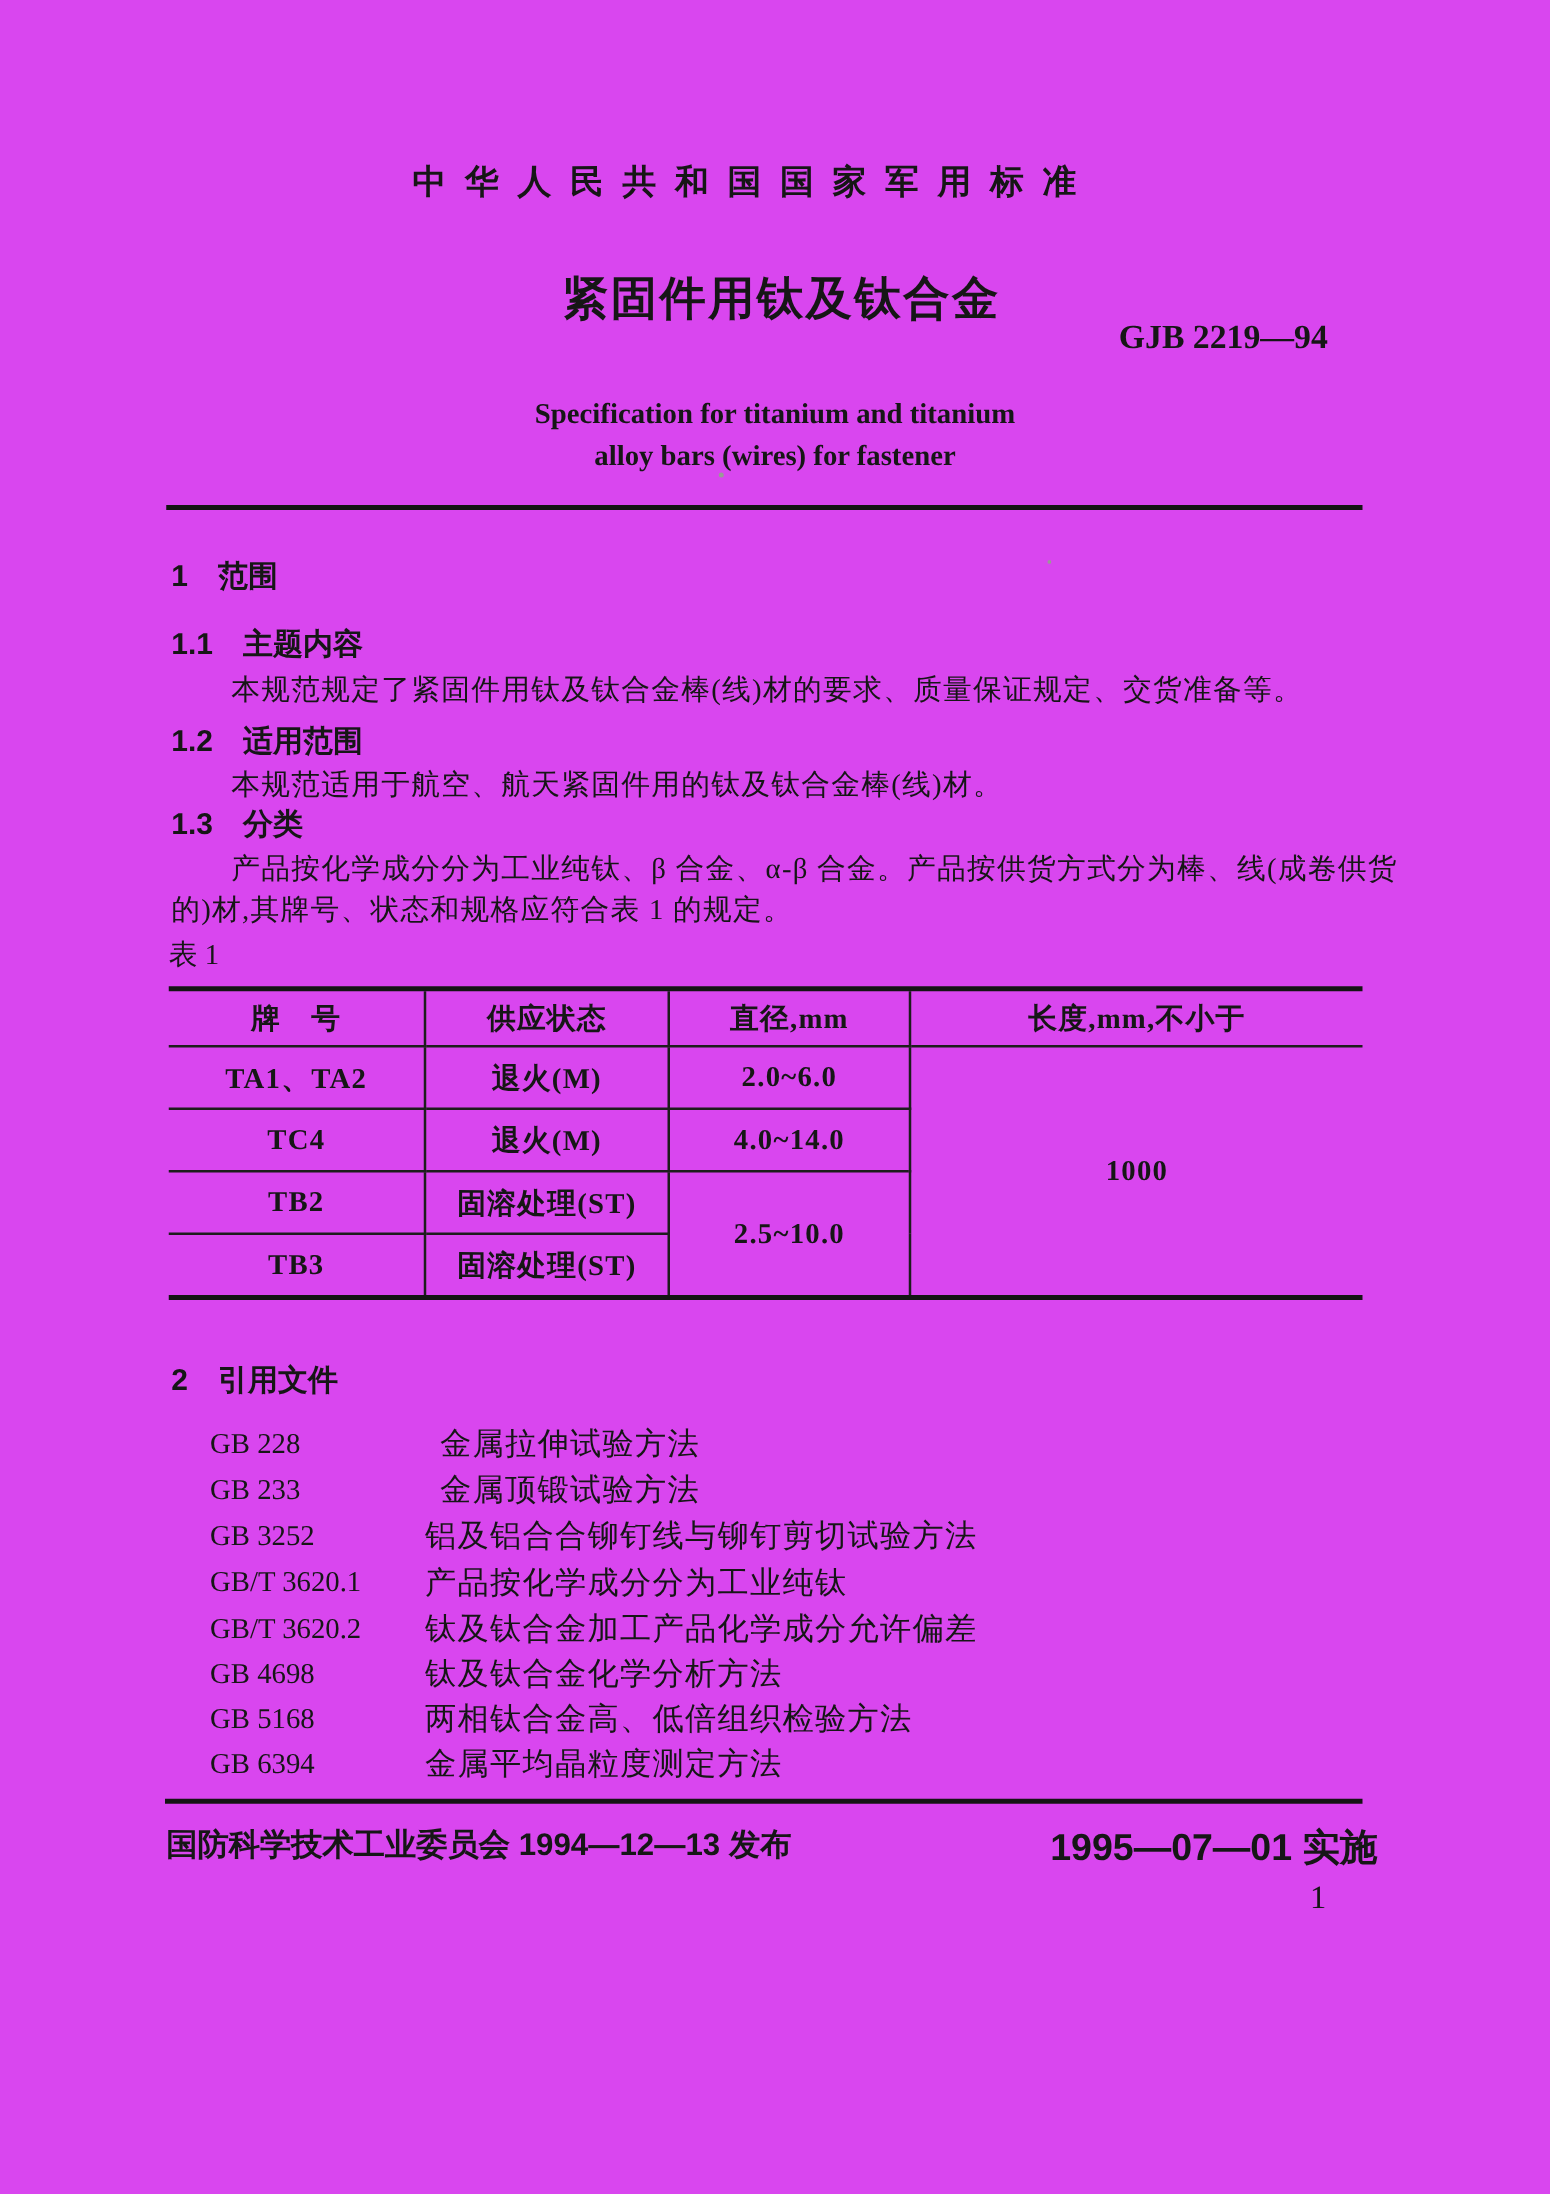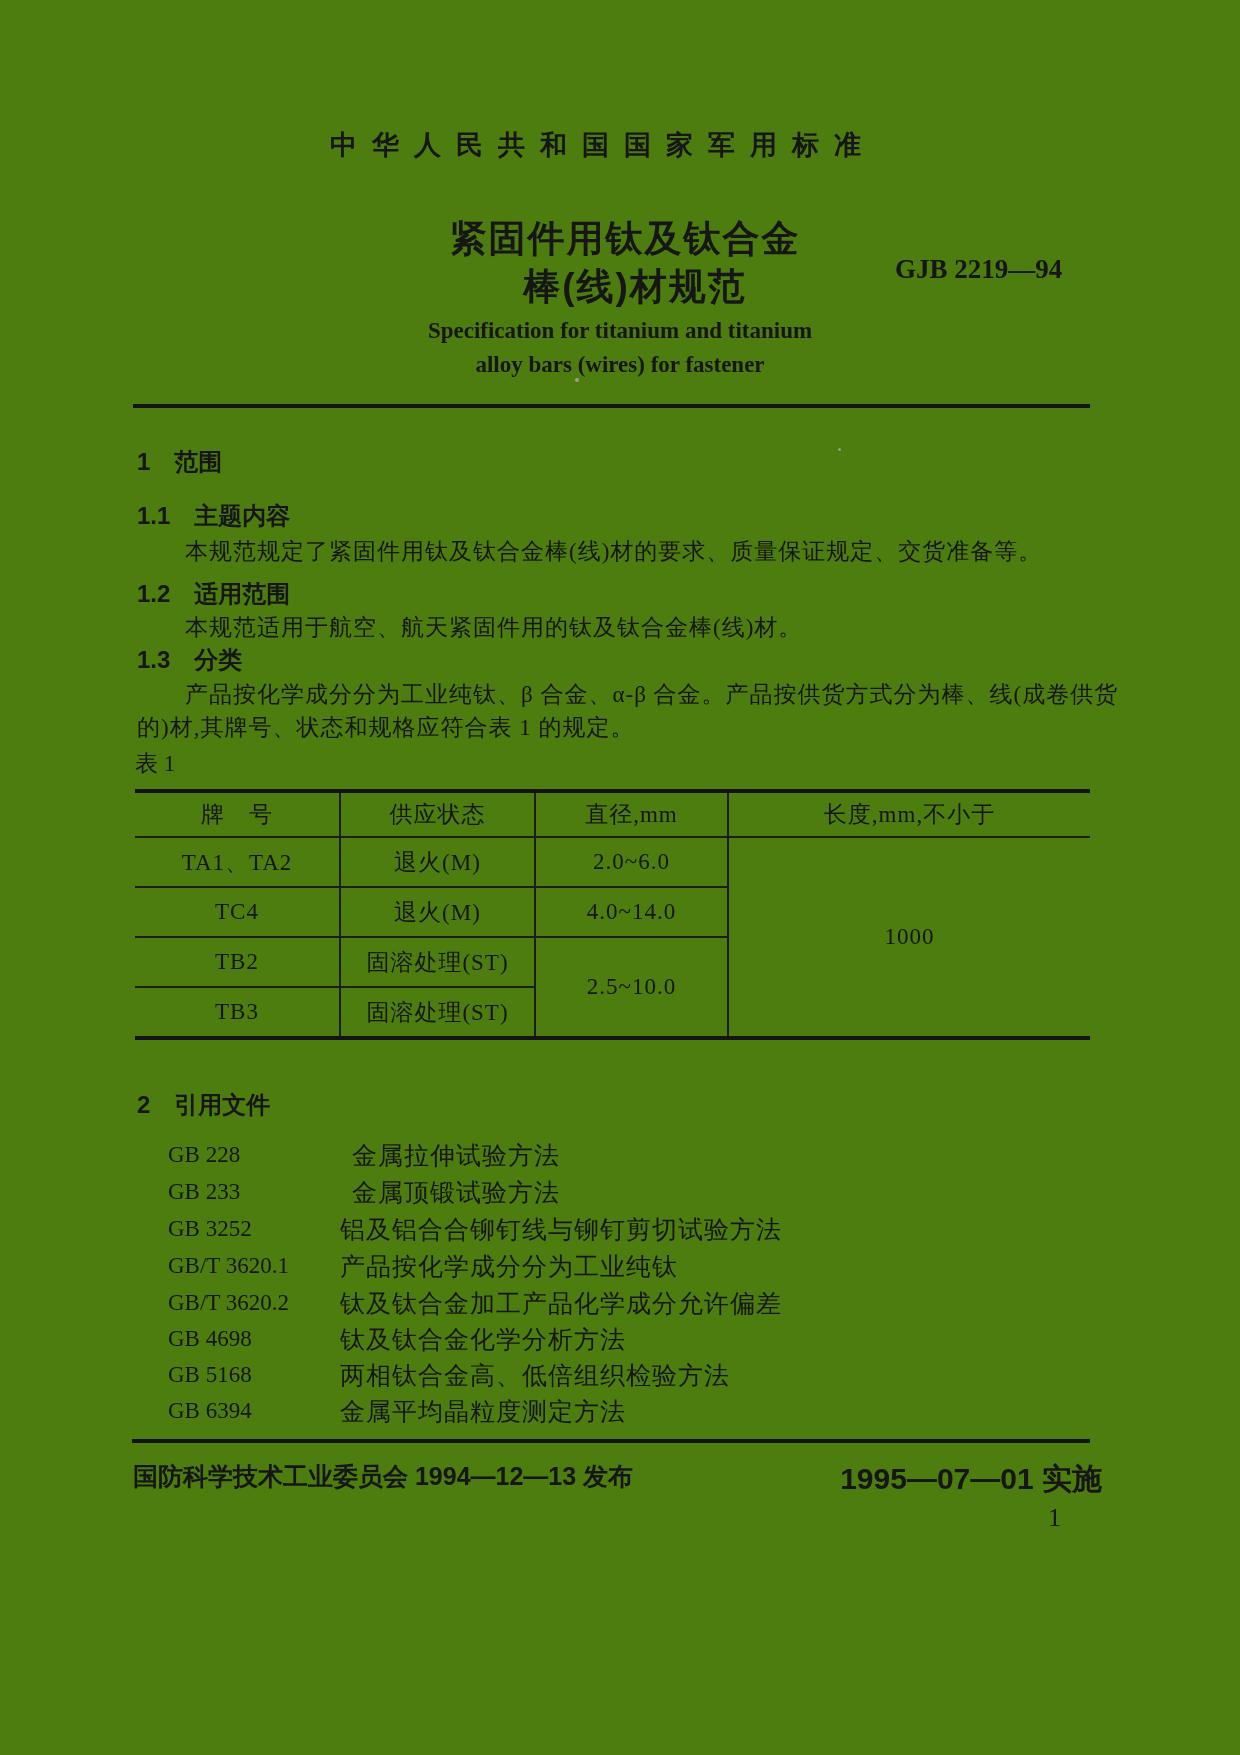--- a/index.html
+++ b/index.html
@@ -1,20 +1,20 @@
 <!DOCTYPE html>
 <html><head>
 <meta charset="utf-8">
 <style>
   html,body { margin:0; padding:0; background:#e8e8e6; }
   .page {
     position:relative;
     width:1240px; height:1755px;
     margin:0 auto;
-    background:#4d7c0f;
+    background:#d946ef;
     color:#161616;
     font-family:"Liberation Serif","DejaVu Serif",serif;
     overflow:hidden;
   }
   .abs { position:absolute; line-height:1; white-space:nowrap; }
   .sans { font-family:"Liberation Sans","DejaVu Sans",sans-serif; }
 
   .hdr-line { top:132px; left:0; right:34px; text-align:center;
               font-size:27px; letter-spacing:15px; font-weight:bold; }
   .title1 { top:220px; left:0; right:-10px; text-align:center;
@@ -41,21 +41,21 @@
   .p13a { top:683px; left:185px; }
   .p13b { top:716px; left:137px; }
   .tcap { top:752px; left:135px; width:955px; text-align:left; font-size:23px; }
 
   .t1wrap { position:absolute; top:789px; left:135px; width:955px;
             border-top:4px solid #141414; border-bottom:4px solid #141414; }
   table.t1 { border-collapse:collapse; border-style:hidden; width:955px;
              table-layout:fixed; }
   table.t1 th, table.t1 td {
     border:2px solid #1d1d1d; text-align:center; vertical-align:middle;
-    font-size:23px; font-weight:normal; padding:0; letter-spacing:1px;
+    font-size:23px; font-weight:bold; padding:0; letter-spacing:1px;
     font-family:"Liberation Serif","DejaVu Serif",serif;
   }
   table.t1 tr.hd th { height:43px; }
   table.t1 tr.dr td { height:48px; }
 
   .h2sec { top:1093px; left:137px; }
   .ref-code  { position:absolute; left:168px; font-size:23px; line-height:1; white-space:nowrap; }
   .ref-title { position:absolute; left:340px; font-size:25px; line-height:1; white-space:nowrap; letter-spacing:1px; }
 
   .foot-l { top:1464px; left:133px;  font-size:25px; font-weight:bold; }
@@ -65,21 +65,20 @@
   .speck { position:absolute; background:#9a9a96; border-radius:50%; }
 </style>
 </head>
 <body>
 
 <div class="page">
 
   <div class="abs sans hdr-line">中华人民共和国国家军用标准</div>
 
   <div class="abs sans title1">紧固件用钛及钛合金</div>
-  <div class="abs sans title2">棒(线)材规范</div>
   <div class="abs gjb">GJB 2219—94</div>
   <div class="abs en1">Specification for titanium and titanium</div>
   <div class="abs en2">alloy bars (wires) for fastener</div>
 
   <div class="rule rule-top"></div>
 
   <div class="abs sans h-sec h1">1　范围</div>
   <div class="abs sans h-sec h11">1.1　主题内容</div>
   <div class="abs body-t p11">本规范规定了紧固件用钛及钛合金棒(线)材的要求、质量保证规定、交货准备等。</div>
   <div class="abs sans h-sec h12">1.2　适用范围</div>

